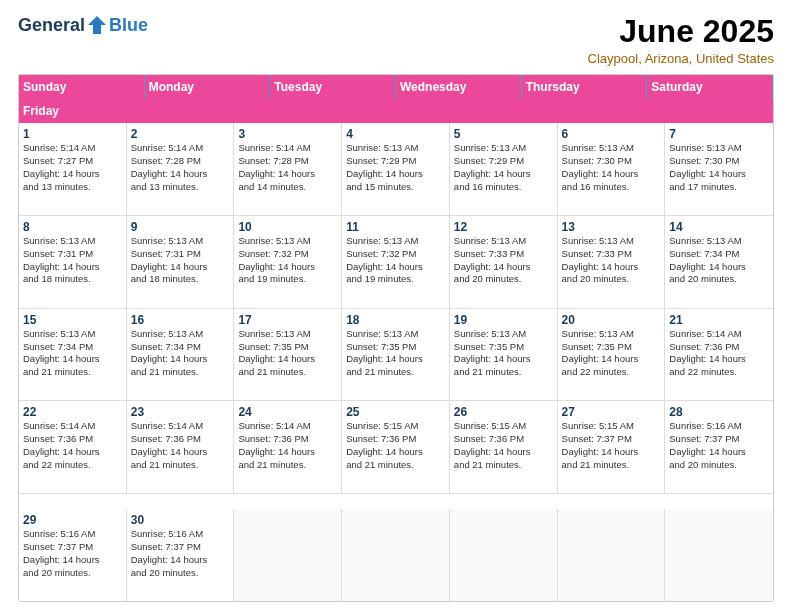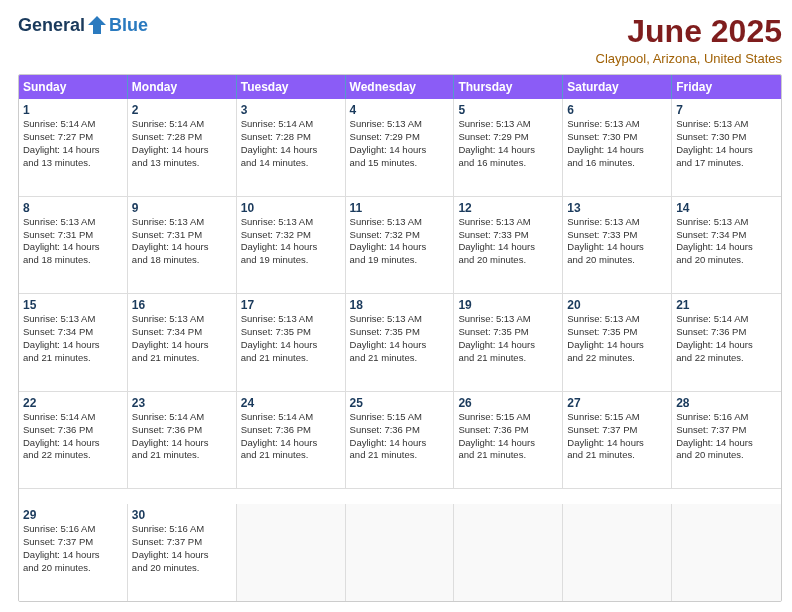--- a/index.html
+++ b/index.html
@@ -8,21 +8,21 @@
       height: 612px;
       background: #fff;
       font-family: Arial, sans-serif;
       font-size: 11px;
       color: #333;
       overflow: hidden;
     }
     .page {
       width: 792px;
       height: 612px;
-      padding: 14px 10px 10px 18px;
+      padding: 14px 18px 10px 18px;
       display: flex;
       flex-direction: column;
     }
     .header {
       display: flex;
       justify-content: space-between;
       align-items: flex-start;
       margin-bottom: 8px;
     }
     .logo {
@@ -37,40 +37,40 @@
       font-weight: bold;
       color: #1a3a5c;
       line-height: 1;
     }
     .title-block {
       text-align: right;
     }
     .title-block h1 {
       font-size: 32px;
       font-weight: bold;
-      color: #7f1d1d;
+      color: #000000;
       line-height: 1.1;
     }
     .title-block .subtitle {
       font-size: 13px;
       color: #a16207;
       margin-top: 2px;
     }
     .calendar {
       flex: 1;
       border: 1px solid #ccc;
       border-radius: 2px;
       overflow: hidden;
       display: flex;
       flex-direction: column;
     }
     .cal-header {
       display: grid;
-      grid-template-columns: repeat(7, 1fr);
-      background: #8b5cf6;
+      grid-template-columns: repeat(6, 1fr);
+      background: #ec4899;
     }
     .cal-header-cell {
       color: #fff;
       font-weight: bold;
       font-size: 12px;
       padding: 5px 4px;
       text-align: left;
       border-right: 1px solid #5599cc;
     }
     .cal-header-cell:last-child { border-right: none; }

